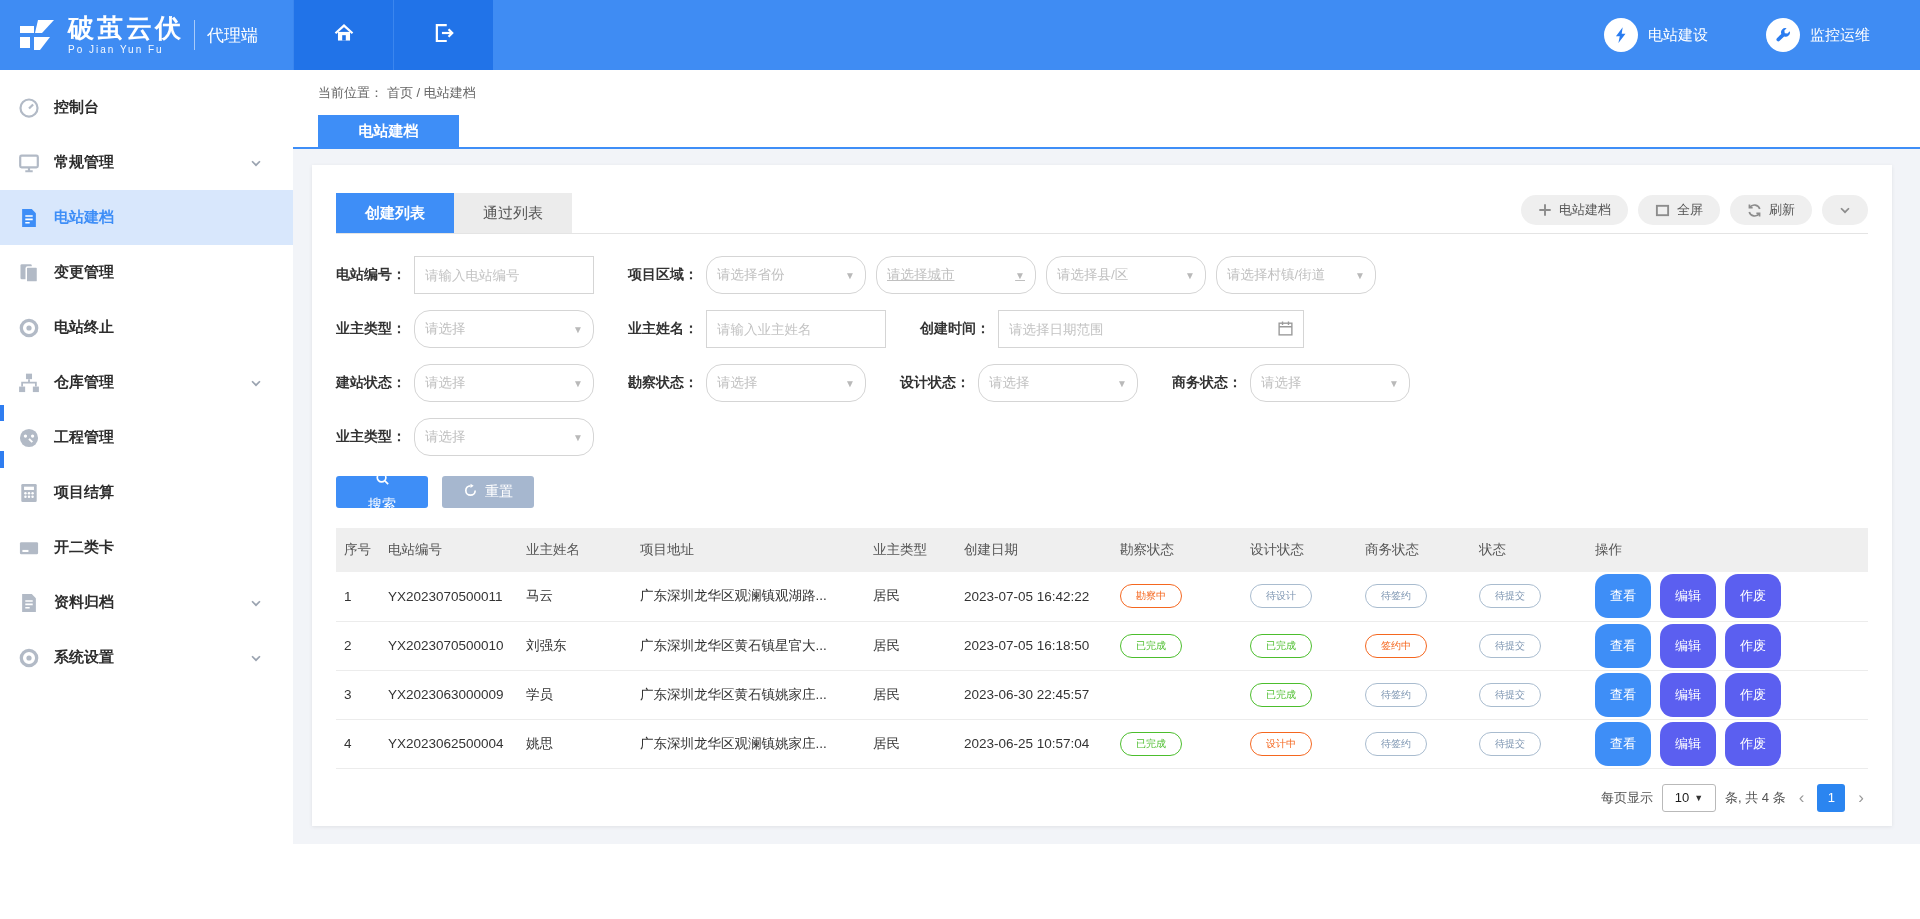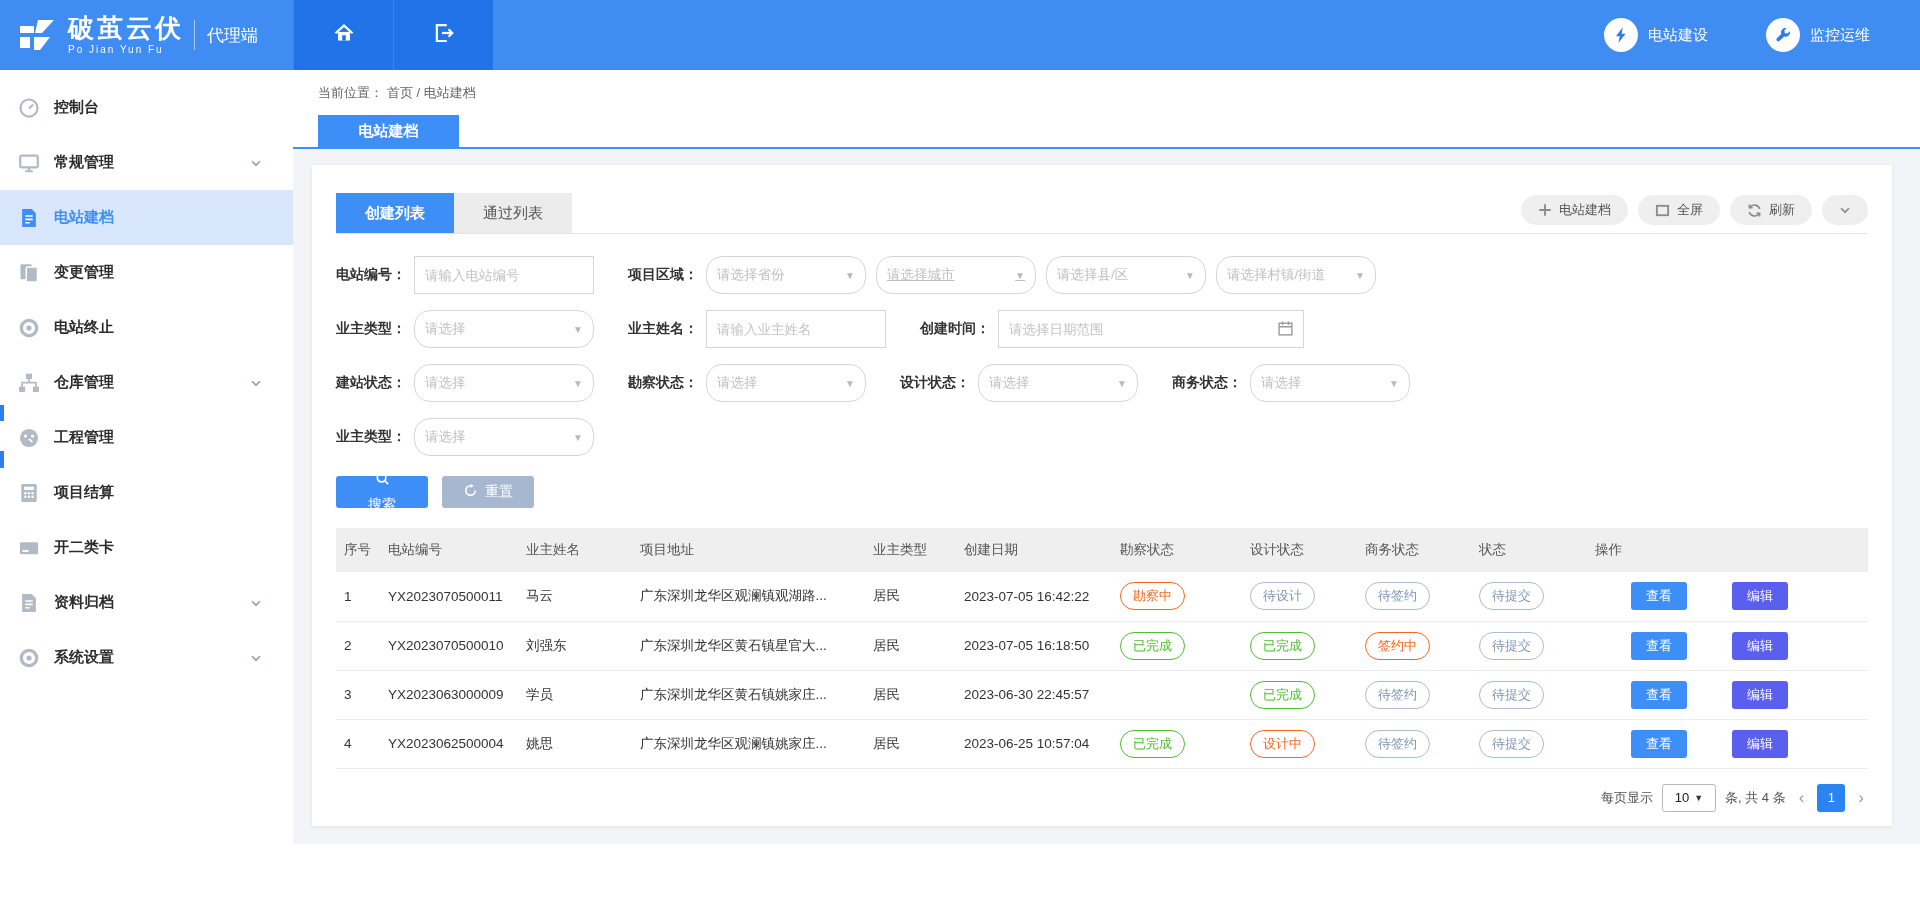--- a/index.html
+++ b/index.html
@@ -82,26 +82,26 @@
   .btn-search { width:92px; background:#3e8ef7;flex-direction:column; }
   .btn-reset { width:92px; background:#a6b7cf; }
 
   
   table { width:100%; border-collapse:collapse; font-size:13.5px; color:#333; table-layout:fixed; }
   thead th { background:#efefef; height:44px; font-weight:normal; color:#555;
     text-align:left; padding:0 8px; }
   tbody td { height:49px; border-bottom:1px solid #ececec; padding:0 8px;
     white-space:nowrap; overflow:hidden; text-overflow:ellipsis; }
   .badge { display:inline-block; min-width:62px; text-align:center; padding:4px 12px;
-    border-radius:14px; font-size:13px; border:1px solid; background:#fff; }
+    border-radius:14px; font-size:10px; border:1px solid; background:#fff; }
   .badge.orange { color:#f5671f; border-color:#f5671f; }
   .badge.green { color:#4cbe2d; border-color:#4cbe2d; }
   .badge.pending { color:#7e96b2; border-color:#a9bccf; }
-  .abtn { width:56px; height:28px; border:none; border-radius:3px; color:#fff;
-    font-size:13px; margin-right:9px; cursor:pointer;margin-left:36px; }
+  .abtn { width:56px; height:44px; border:none; border-radius:13px; color:#fff;
+    font-size:13px; margin-right:9px; cursor:pointer; }
   .abtn.view { background:#3e8ef7; }
   .abtn.edit, .abtn.void { background:#5b5ff0; }
 
   
   .pagination { display:flex; justify-content:flex-end; align-items:center; gap:9px;
     padding-top:15px; font-size:13px; color:#555; }
   .pp-select { width:54px; height:28px; border:1px solid #b9b9b9; border-radius:3px;
     display:flex; align-items:center; justify-content:center; gap:5px; color:#1a1a1a;
     background:#fff; cursor:pointer; }
   .pp-caret { font-size:9px; color:#333; }

